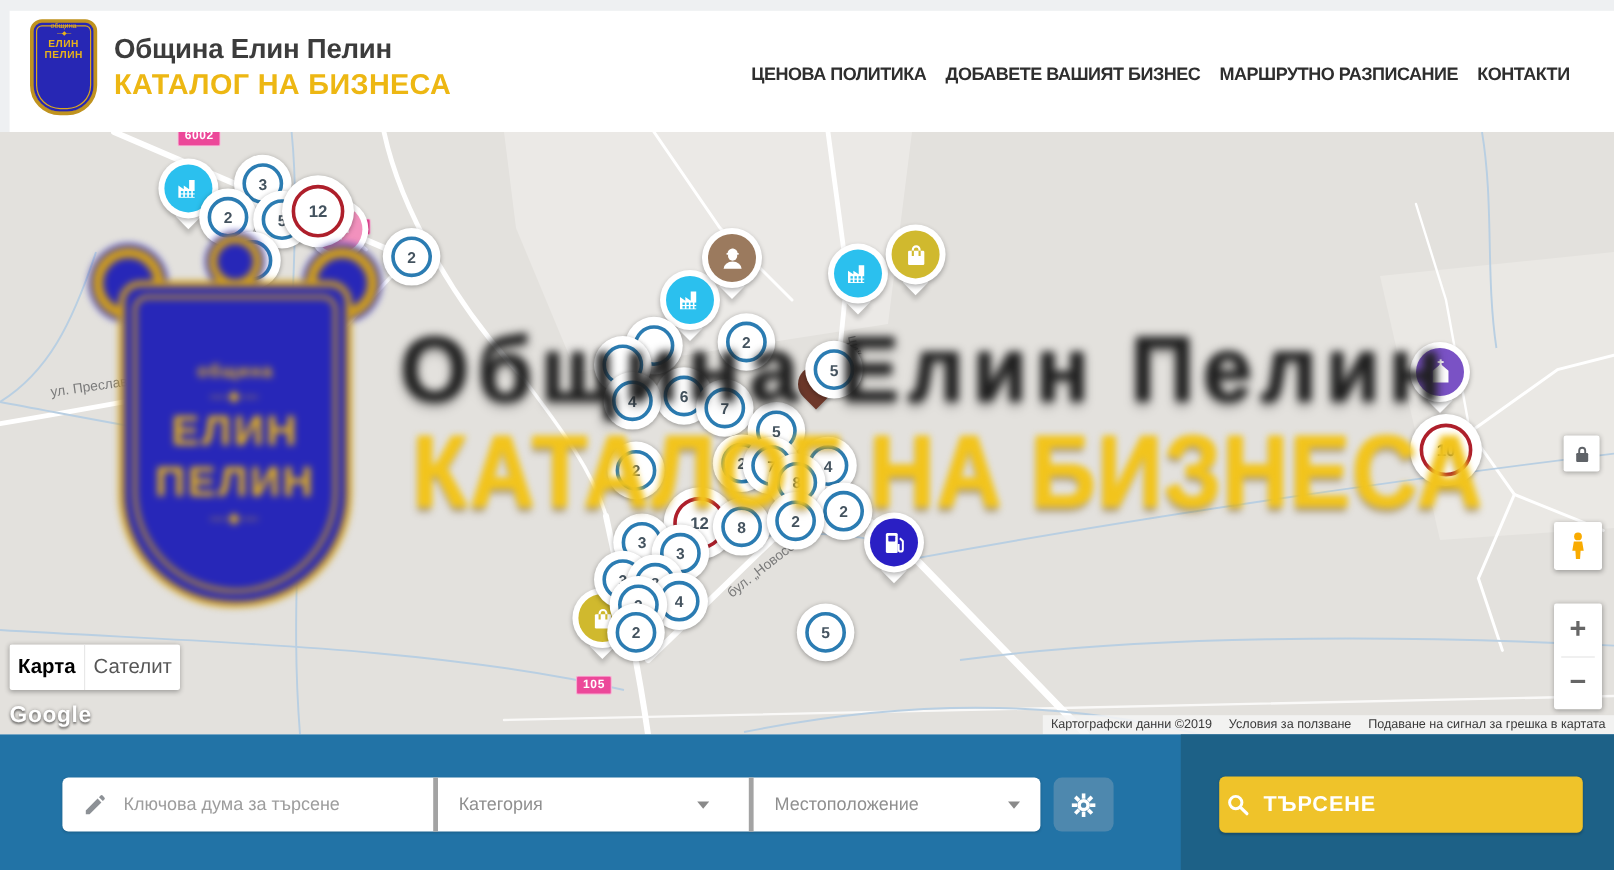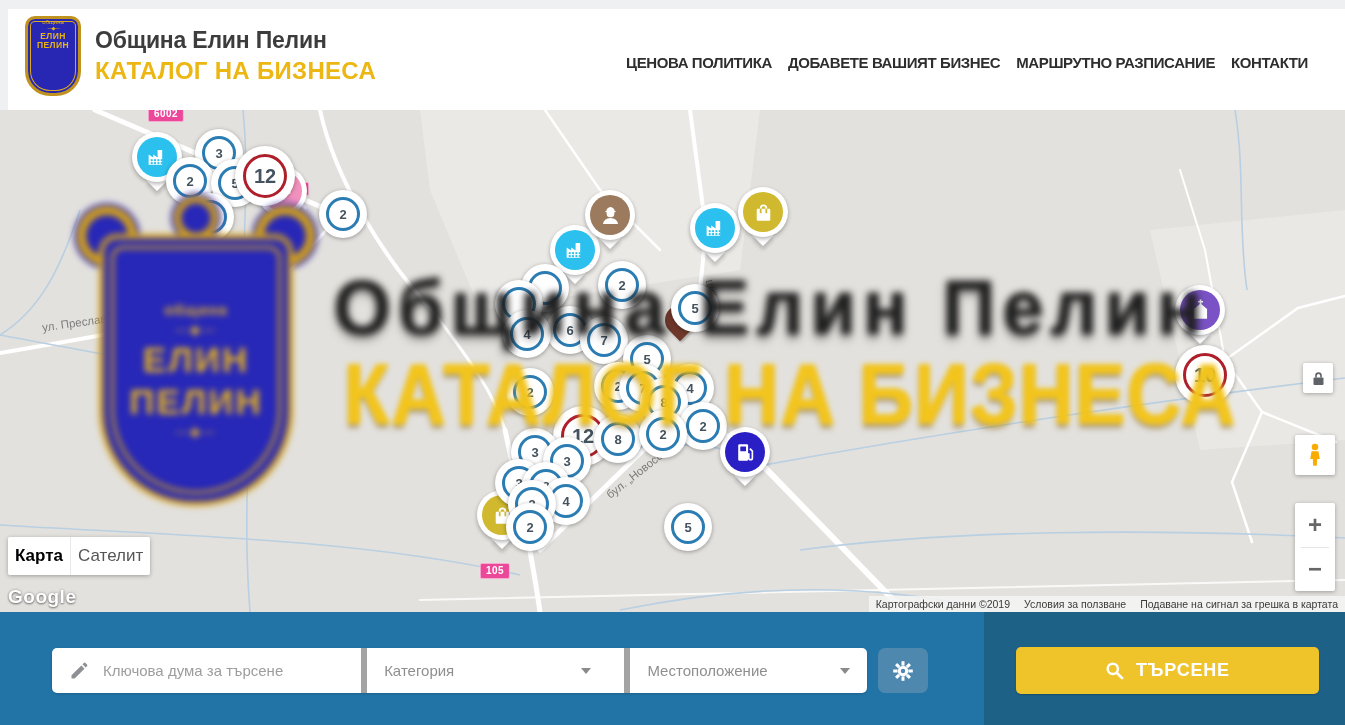--- a/index.html
+++ b/index.html
@@ -43,21 +43,21 @@
   .pin.plain .bodydrop{position:absolute;inset:0;border-radius:50% 50% 50% 0;transform:rotate(-45deg);
     box-shadow:0 2px 3px rgba(0,0,0,.3);}
   
   .cluster{position:absolute;width:48px;height:48px;background:#fff;border-radius:50%;
     box-shadow:0 1px 4px rgba(0,0,0,.35);transform:translate(-50%,-50%);
     display:flex;align-items:center;justify-content:center;z-index:3;cursor:pointer;}
   .cluster::before{content:"";position:absolute;inset:7px;border:3px solid #2b7cb2;border-radius:50%;}
   .cluster span{font-size:13px;font-weight:bold;color:#44535f;position:relative;}
   .cluster.red{width:60px;height:60px;}
   .cluster.red::before{inset:8px;border-color:#ae1f2b;border-width:3.5px;}
-  .cluster.red span{font-size:20px;}
+  .cluster.red span{font-size:14px;}
   
   .wm{position:absolute;inset:0;z-index:4;pointer-events:none;}
   .wm-shield{position:absolute;left:85px;top:108px;width:222px;height:292px;filter:blur(3px);}
   .wm-shield .curl{position:absolute;width:42px;height:42px;border:9px solid #cf9e1d;border-radius:50%;
     background:#2727b8;top:-12px;box-shadow:0 0 0 3px #2727b8;}
   .wm-shield .curl.l{left:-8px;}
   .wm-shield .curl.r{right:-8px;}
   .wm-shield .curl.c{width:30px;height:30px;left:50%;transform:translateX(-50%);top:-22px;border-width:7px;}
   .shield-body{position:absolute;left:14px;right:14px;top:16px;bottom:4px;background:#2727b8;
     border:5px solid #cf9e1d;border-radius:18px 18px 95px 95px;
@@ -93,34 +93,34 @@
     box-shadow:0 1px 4px rgba(0,0,0,.3);z-index:6;display:flex;flex-direction:column;}
   .zoomctl button{flex:1;border:none;background:none;font-size:24px;font-weight:bold;color:#666;cursor:pointer;
     font-family:inherit;line-height:1;}
   .zoomctl .zdiv{height:1px;background:#e6e6e6;margin:0 6px;}
   
   .searchbar{position:absolute;left:0;top:612px;width:1345px;height:113px;background:#2273a6;z-index:10;}
   .searchbar .panel{position:absolute;right:0;top:0;width:361px;height:113px;background:#1d6187;}
   .controls{position:absolute;left:52px;top:36px;width:815px;height:45px;background:#fff;border-radius:5px;
     display:flex;align-items:center;box-shadow:0 1px 2px rgba(0,0,0,.15);gap:16px;}
   .seg{display:flex;align-items:center;height:100%;box-sizing:border-box;}
-  .seg + .seg{border-left:6px solid #a3a3a3;}
+  .seg + .seg{border-left:4px solid #a3a3a3;}
   .seg1{width:306px;padding-left:17px;gap:12px;}
   .seg1 input{border:none;outline:none;font-size:15px;color:#555;width:240px;font-family:inherit;background:none;}
   .seg1 input::placeholder{color:#9d9d9d;}
   .segsel{cursor:pointer;justify-content:space-between;color:#8f8f8f;font-size:15px;}
   .seg2{width:257px;padding:0 17px;}
   .seg3{width:252px;padding:0 17px;}
   .caret{width:0;height:0;border-left:5px solid transparent;border-right:5px solid transparent;
     border-top:6px solid #8a8a8a;}
   .gear{position:absolute;left:878px;top:36px;width:50px;height:45px;background:#4e88ae;border:none;
     border-radius:7px;display:flex;align-items:center;justify-content:center;cursor:pointer;}
   .searchbtn{position:absolute;left:1016px;top:35px;width:303px;height:47px;background:#efc32a;border:none;
     border-radius:5px;color:#fff;font-size:18px;font-weight:bold;letter-spacing:.8px;display:flex;
-    align-items:center;justify-content:center;gap:12px;cursor:pointer;box-shadow:0 1px 2px rgba(0,0,0,.2);
+    align-items:center;justify-content:flex-start;gap:12px;cursor:pointer;box-shadow:0 1px 2px rgba(0,0,0,.2);
     font-family:inherit;}
 </style>
 </head>
 <body>
 
 <div class="header">
   <div class="topstrip"></div>
   <div class="leftstrip"></div>
   <div class="brand">
     <div class="mini-shield">

